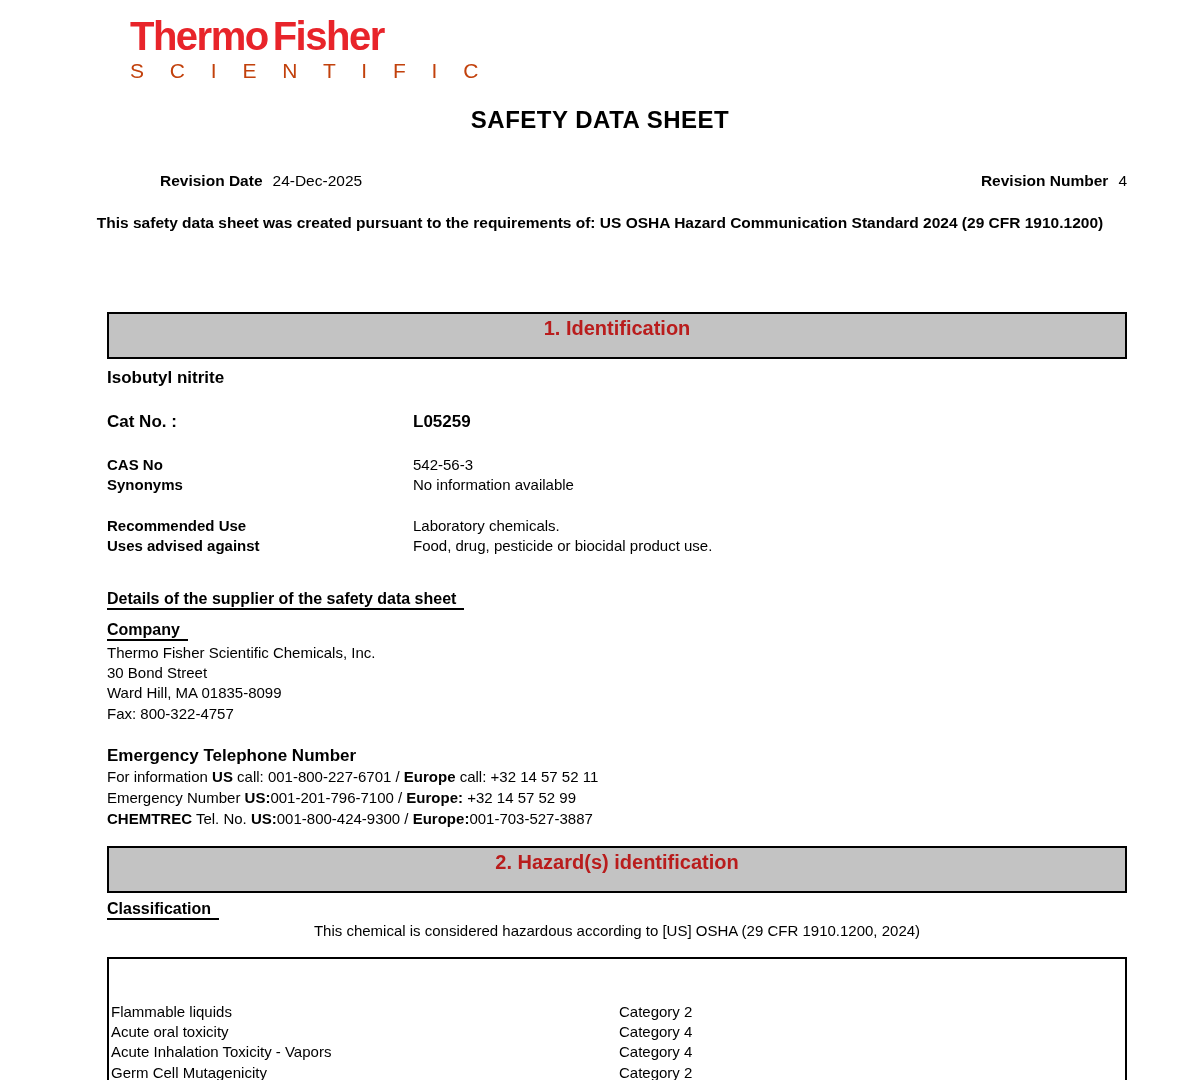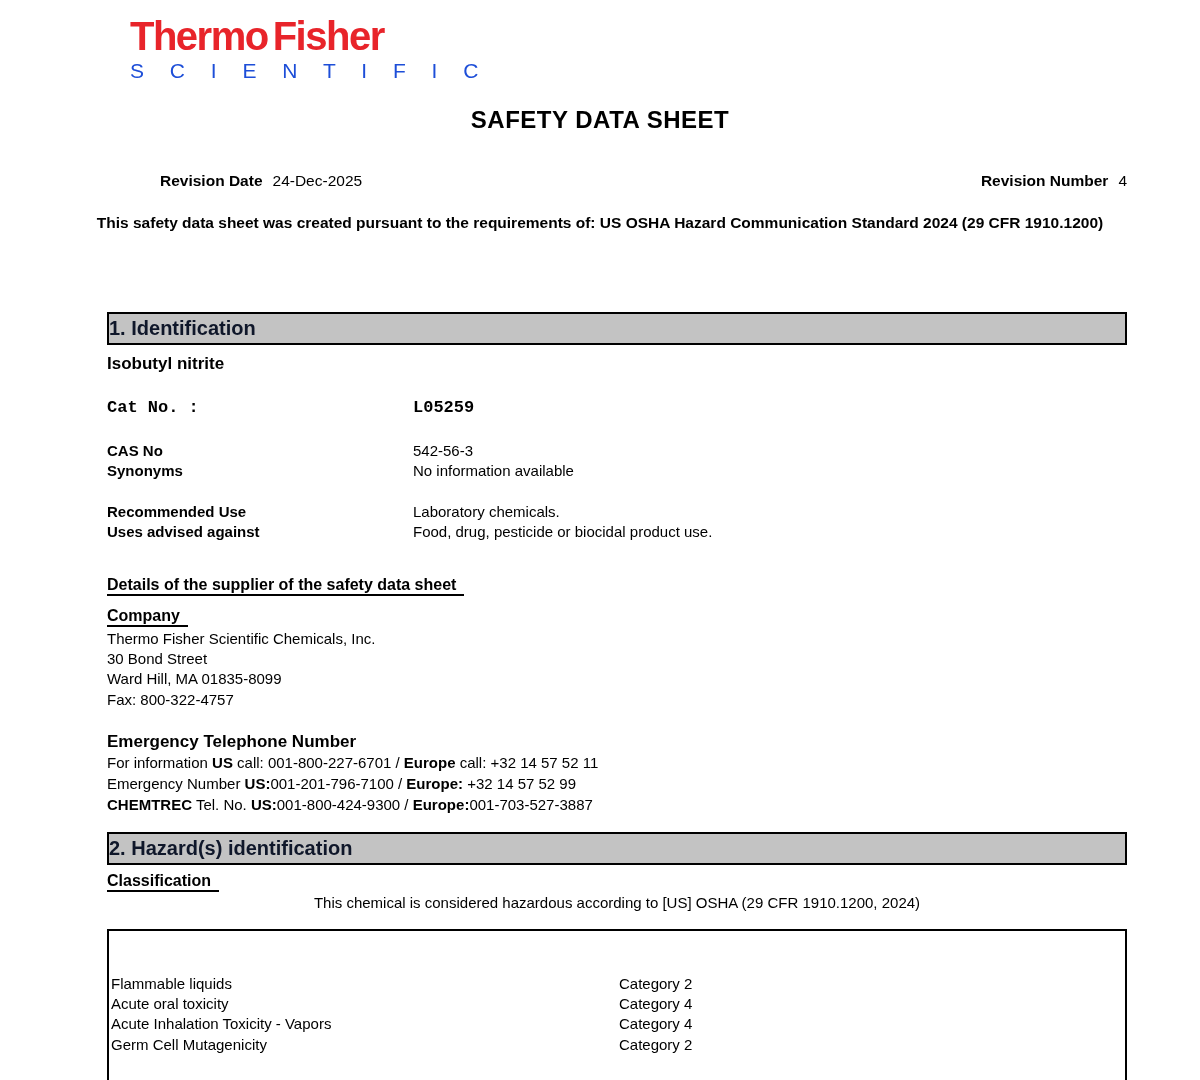--- a/index.html
+++ b/index.html
@@ -11,48 +11,48 @@
     background:#fff;
     color:#000;
     font-family:"Liberation Sans", sans-serif;
     font-size:15px;
   }
 
   
   .logo { position:absolute; left:130px; top:16px; }
   .logo-top { font-weight:bold; font-size:40px; letter-spacing:-1.5px; line-height:1; color:#E8242A; }
   .logo-top .fisher { margin-left:5px; }
-  .logo-sub { margin-top:3px; font-size:21px; letter-spacing:10px; color:#1d4ed8; font-weight:500; }
+  .logo-sub { margin-top:3px; font-size:21px; letter-spacing:10px; color:#c2410c; font-weight:500; }
 
   
   .doc-title { position:absolute; top:106px; left:0; width:100%; text-align:center; font-size:24px; font-weight:bold; letter-spacing:0.5px; }
   .rev-row { position:absolute; top:172px; left:107px; right:73px; display:flex; justify-content:space-between; font-size:15.5px; }
   .rev-item b { font-weight:bold; }
   .rev-item .val { font-weight:normal; margin-left:10px; }
   .rev-left { margin-left:53px; }
 
   .pursuant {
     position:absolute; top:213px; left:90px; right:90px;
     text-align:center; font-weight:bold; font-size:15.5px; line-height:20px;
   }
 
   
   .content { position:absolute; top:312px; left:107px; width:1020px; }
 
   .section-bar {
-    height:33px; background:#C3C3C3; border:2px solid #000;
-    font-weight:bold; font-size:20px; line-height:29px;
-    color:#0f172a;
+    height:47px; background:#C3C3C3; border:2px solid #000;
+    text-align:center; font-weight:bold; font-size:20px; line-height:29px;
+    color:#b91c1c;
   }
 
   .field-row { display:flex; }
   .field-row .lbl { width:306px; flex:0 0 306px; font-weight:bold; }
   .big { font-size:17px; font-weight:bold; }
   .row-product { margin-top:9px; height:22px; }
-  .row-cat { margin-top:22px; height:22px;font-family:Liberation Mono, monospace; }
+  .row-cat { margin-top:22px; height:22px; }
   .pair-block { line-height:20px; }
   .blk-cas { margin-top:21px; }
   .blk-rec { margin-top:21px; }
 
   .u-head { display:inline-block; font-weight:bold; font-size:16px; border-bottom:2px solid #000; padding-right:8px; line-height:19px; }
   .details-heading { margin-top:33px; }
   .company-heading { margin-top:10px; }
   .addr-block { margin-top:2px; line-height:20.2px; }
   .emg-heading { margin-top:21px; font-weight:bold; font-size:17px; line-height:21px; }
   .emg-block { line-height:21px; }

